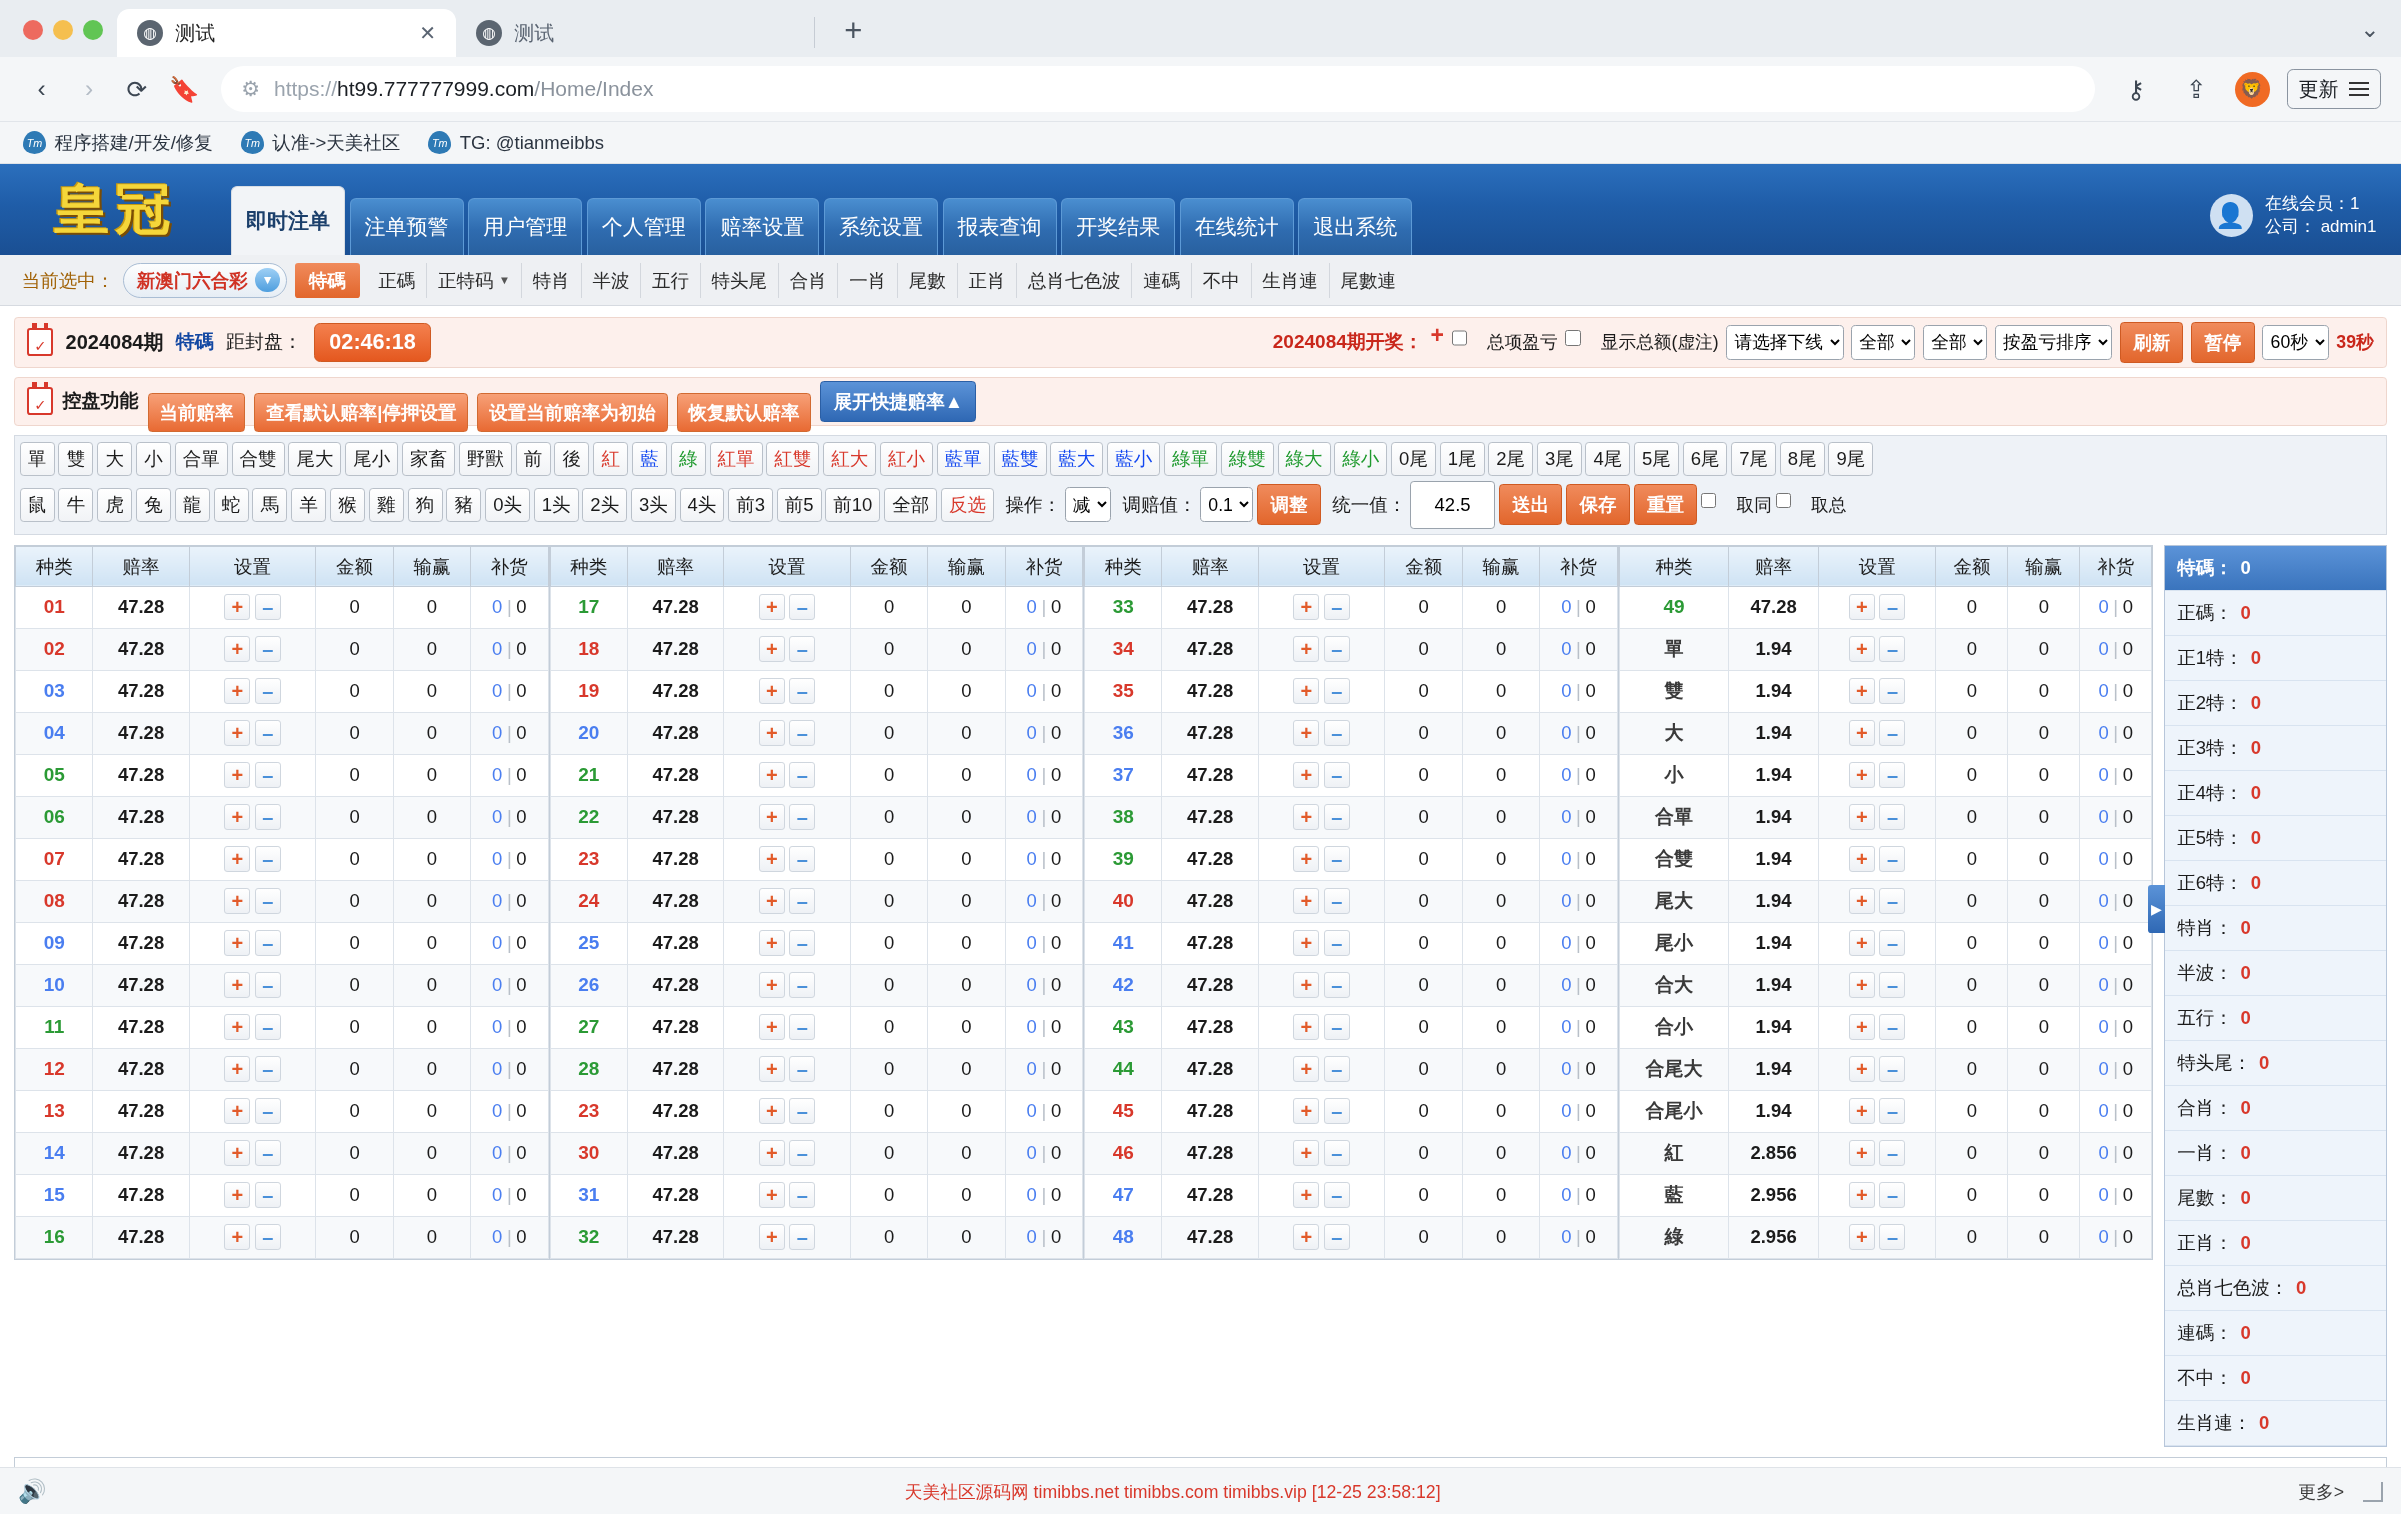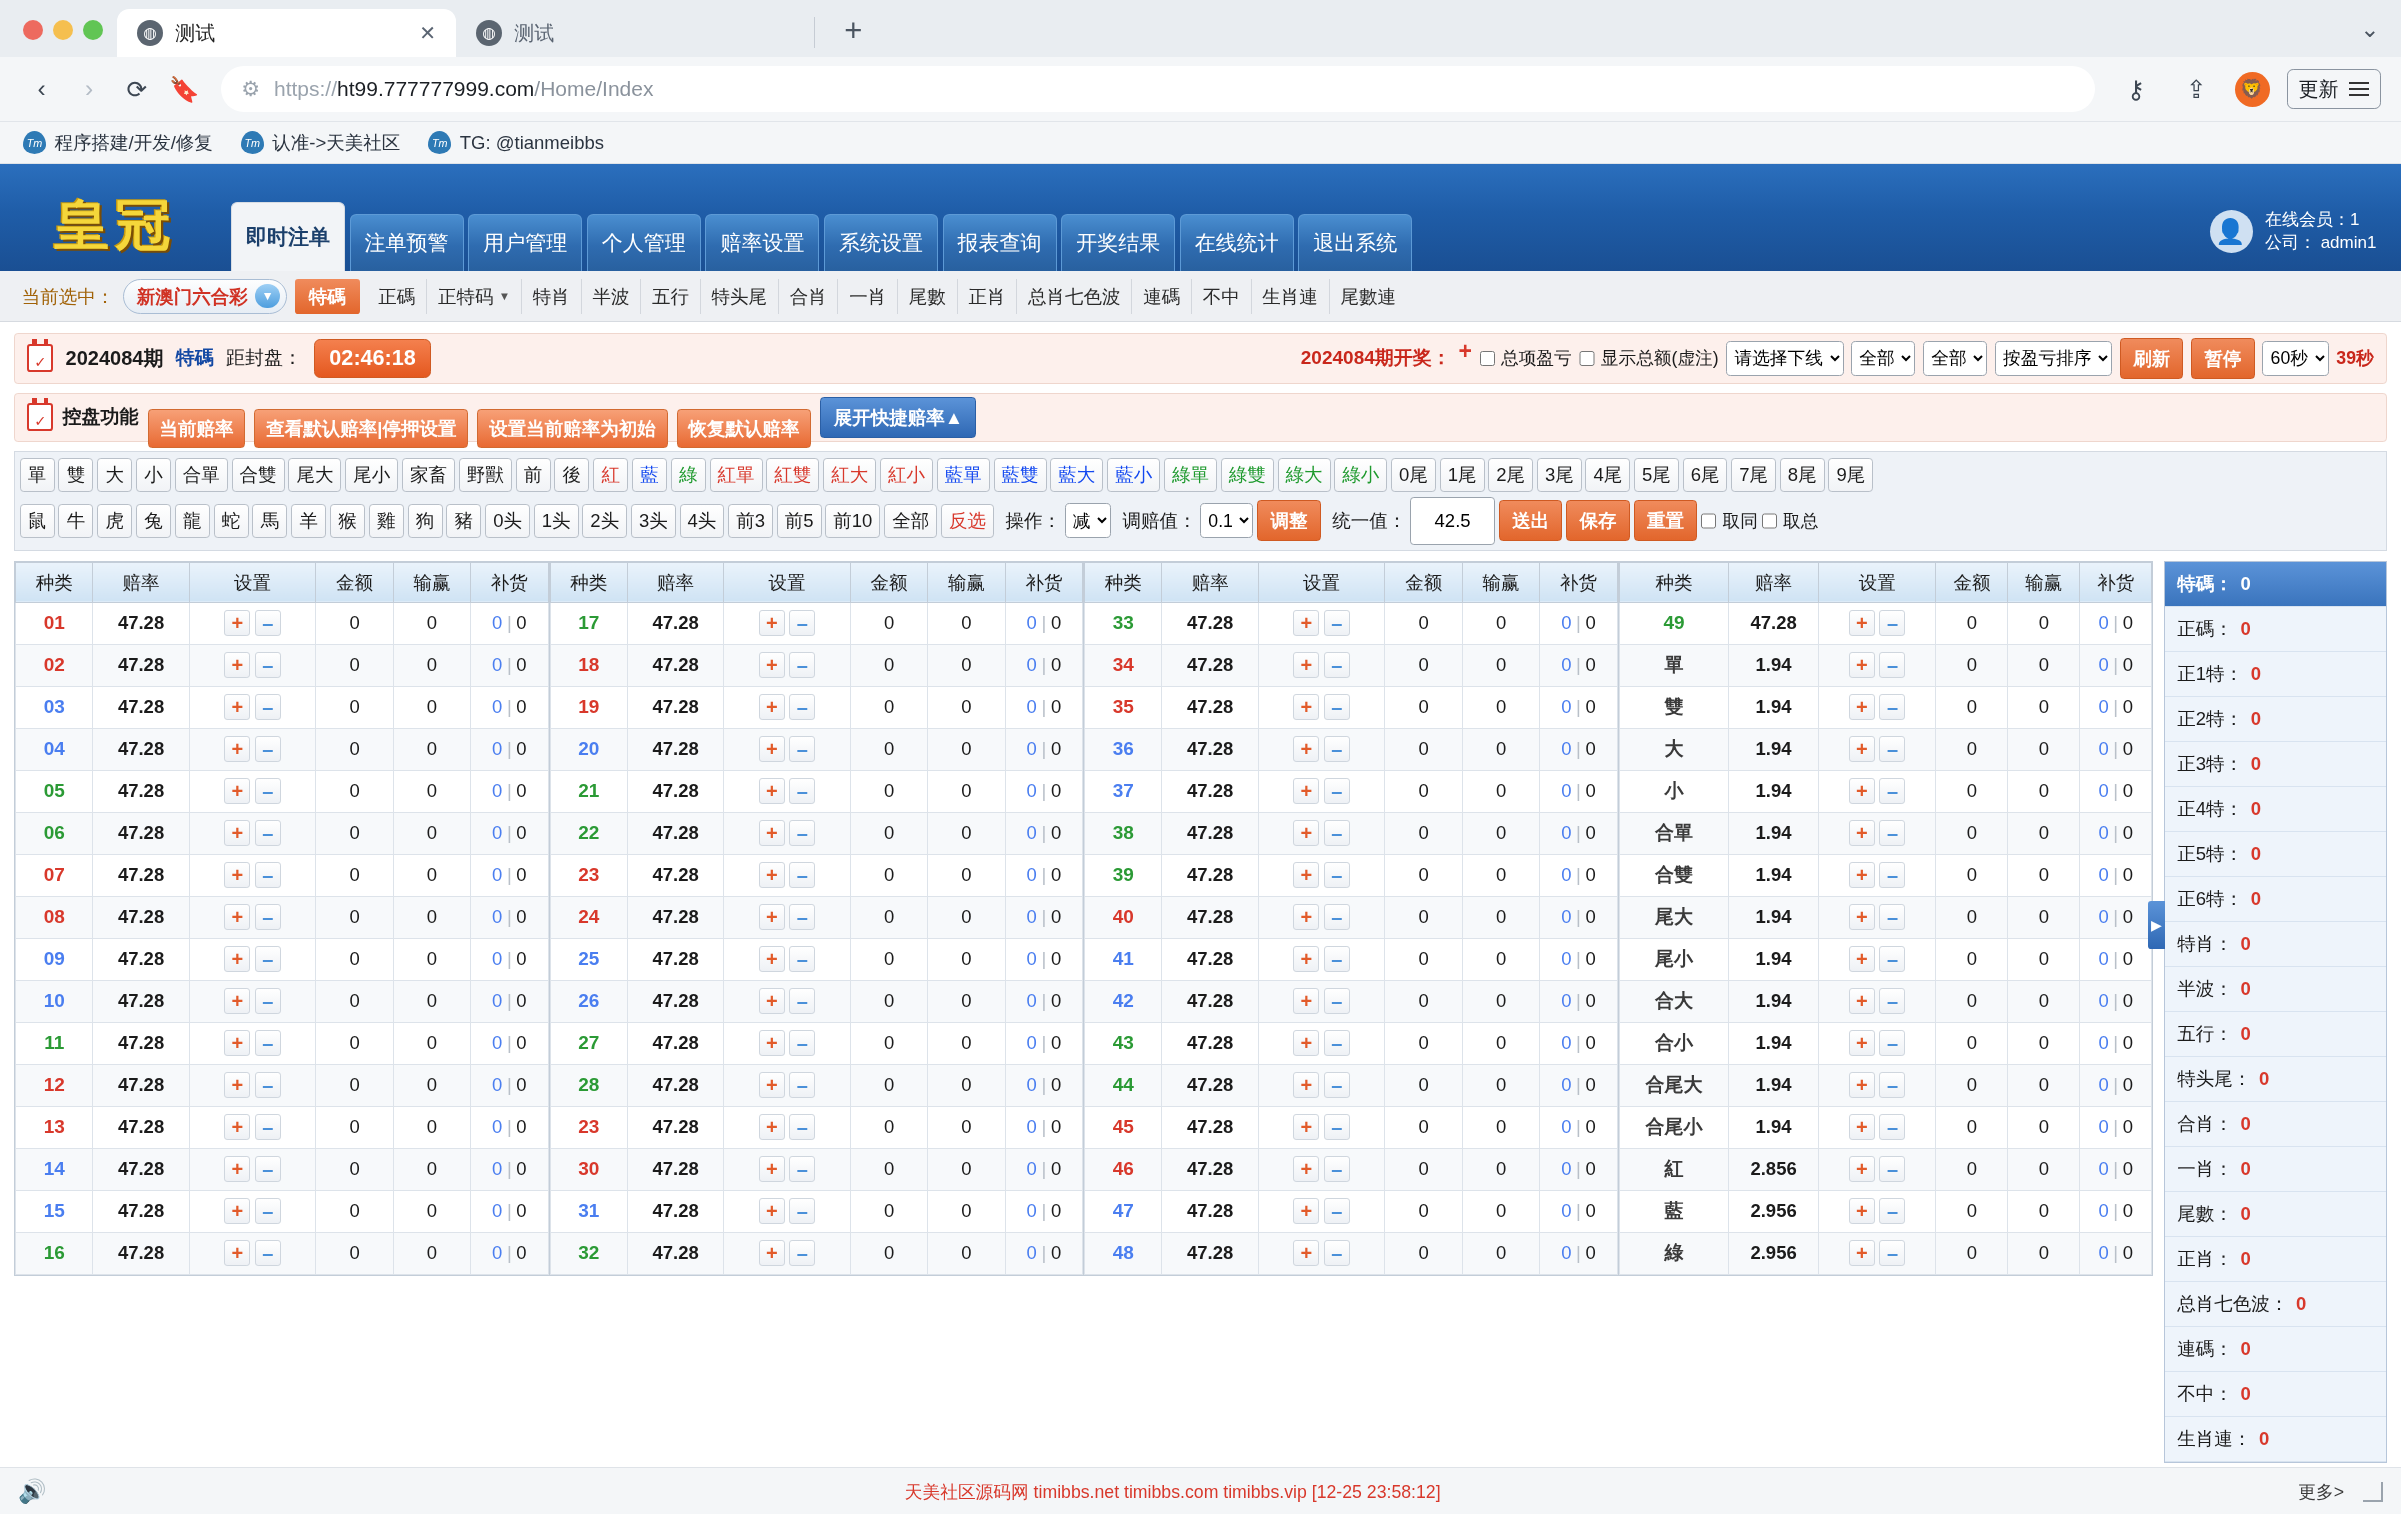--- a/index.html
+++ b/index.html
@@ -61,21 +61,21 @@
     height:42px;background:#f4f6f8;display:flex;align-items:center;gap:28px;padding:0 23px;
     font-size:18.5px;color:#2b3440;border-bottom:0.8px solid #dfe3e8;
   }
   .bmk{display:flex;align-items:center;gap:8.5px;cursor:pointer;}
   .bmk-ico{width:23px;height:23px;border-radius:50% 50% 50% 50%/60% 60% 40% 40%;
      background:#2e7ab5;color:#fff;font-size:10.8px;font-style:italic;
      display:flex;align-items:center;justify-content:center;}
 
   
   .site-header{
-    height:107px;background:linear-gradient(180deg,#2b6fbd 0%,#1f5da8 45%,#1a4f93 100%);
+    height:91px;background:linear-gradient(180deg,#2b6fbd 0%,#1f5da8 45%,#1a4f93 100%);
     display:flex;align-items:flex-end;position:relative;
   }
   .logo{
     width:231px;height:91px;display:flex;align-items:center;justify-content:center;
     font-size:55px;font-weight:bold;color:#f5d63a;letter-spacing:6.2px;
     text-shadow:2.3px 2.3px 0 #7a4d05,-1.5px -1.5px 0 #c79a10;
     font-family:"DejaVu Sans",sans-serif;
   }
   .mainnav{ display:flex;align-items:flex-end;gap:4.6px;padding-bottom:0; }
   .navtab{
@@ -133,21 +133,21 @@
   .bet-type{font-size:19px;color:#1348a3;font-weight:bold;}
   .closing-lbl{font-size:19px;color:#1b1b1b;}
   .countdown{
     background:linear-gradient(180deg,#f4804e,#e4581f);color:#fff;font-weight:bold;
     font-size:21.6px;border-radius:6.2px;padding:5.4px 14px;border:0.8px solid #d2worth;
     border:0.8px solid #cf5a22;
   }
   .infobar-right{margin-left:auto;display:flex;align-items:center;gap:7.7px;}
   .draw-label{font-size:19px;font-weight:bold;color:#c9271b;}
   .plus-badge{color:#d8382b;font-size:23px;font-weight:bold;align-self:flex-start;}
-  .chk{display:flex;align-items:center;gap:6px;font-size:17.7px;color:#1b1b1b;white-space:nowrap;}
+  .chk{display:flex;gap:20px;font-size:17.7px;color:#1b1b1b;white-space:nowrap;}
   .chk input{width:15.4px;height:15.4px;}
   select.mini{
     height:35px;font-size:17.7px;border:0.8px solid #9aa3ad;border-radius:4.6px;background:#fff;
     padding:0 3.1px;font-family:inherit;
   }
   .btn-orange{
     background:linear-gradient(180deg,#f08b5c,#e2662c);color:#fff;border:0.8px solid #cf5a22;
     border-radius:3.8px;font-size:18.5px;font-weight:bold;padding:7px 12.3px;cursor:pointer;
     font-family:inherit;white-space:nowrap;
   }

